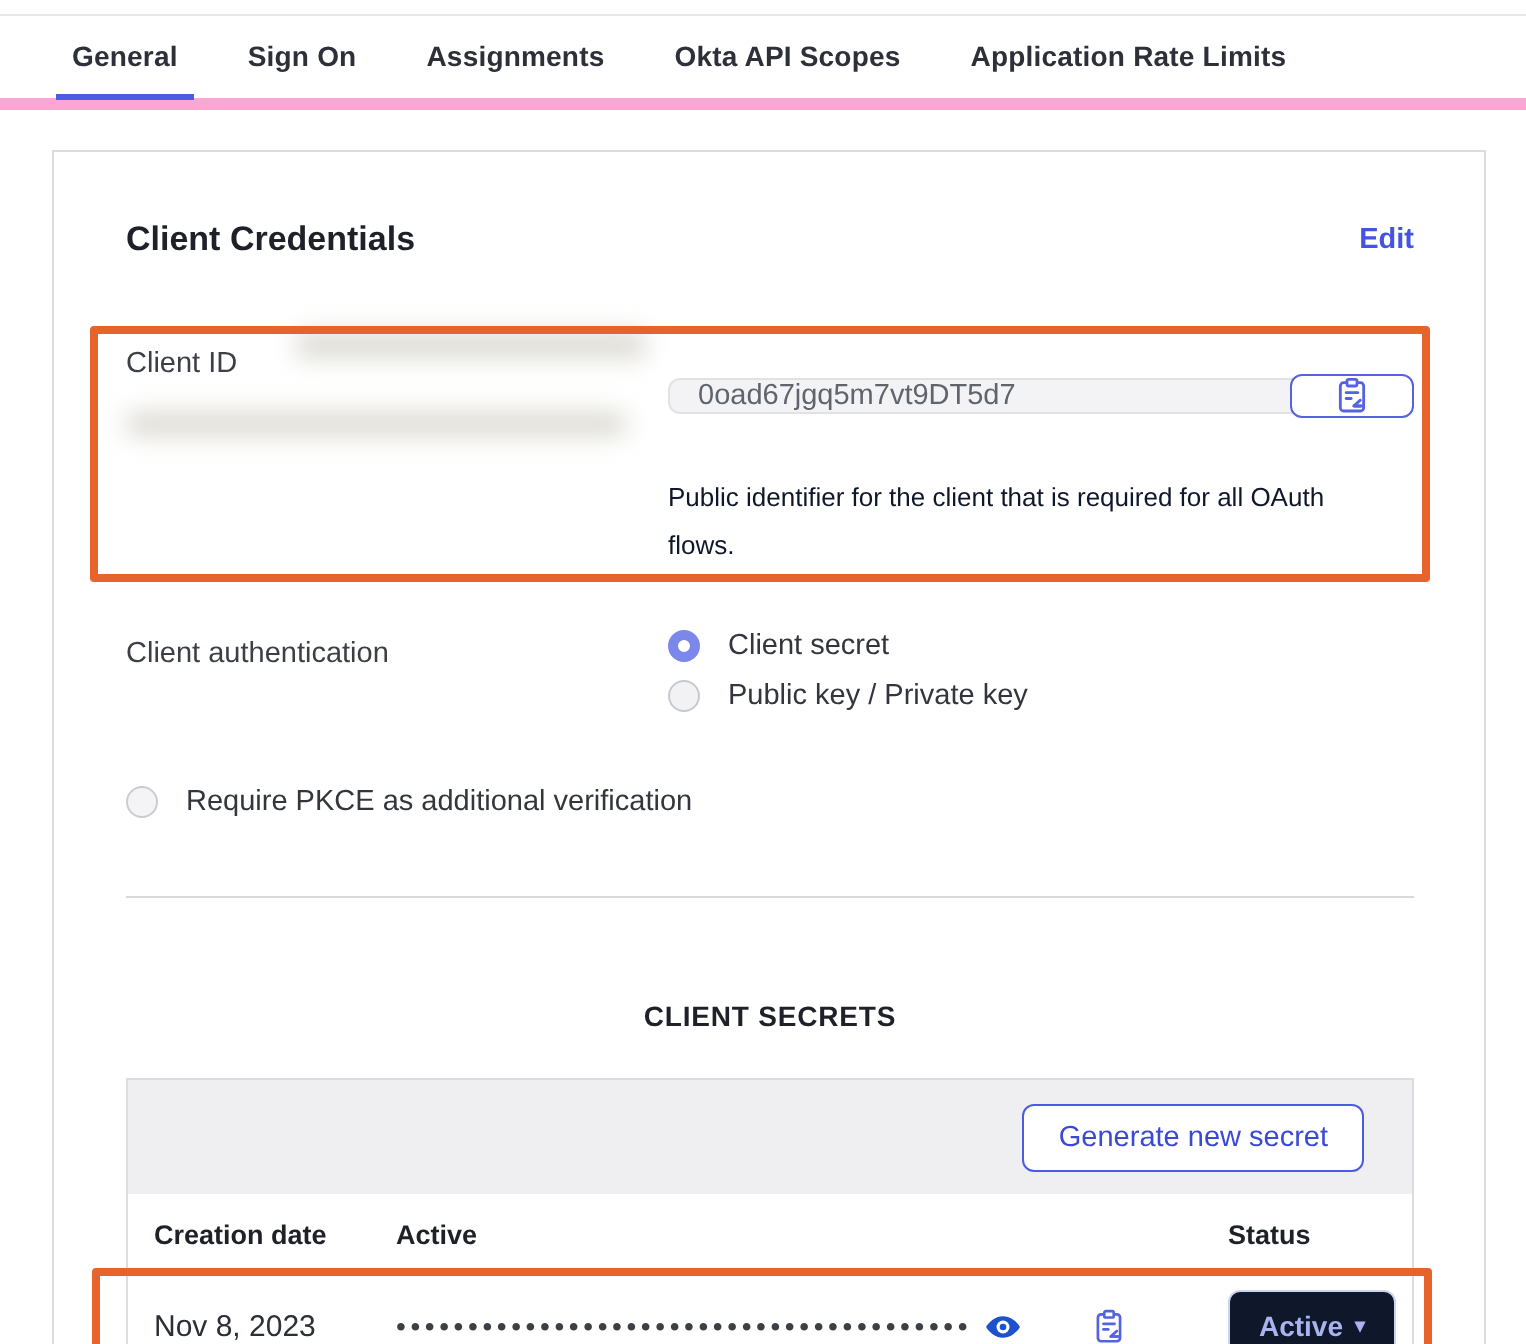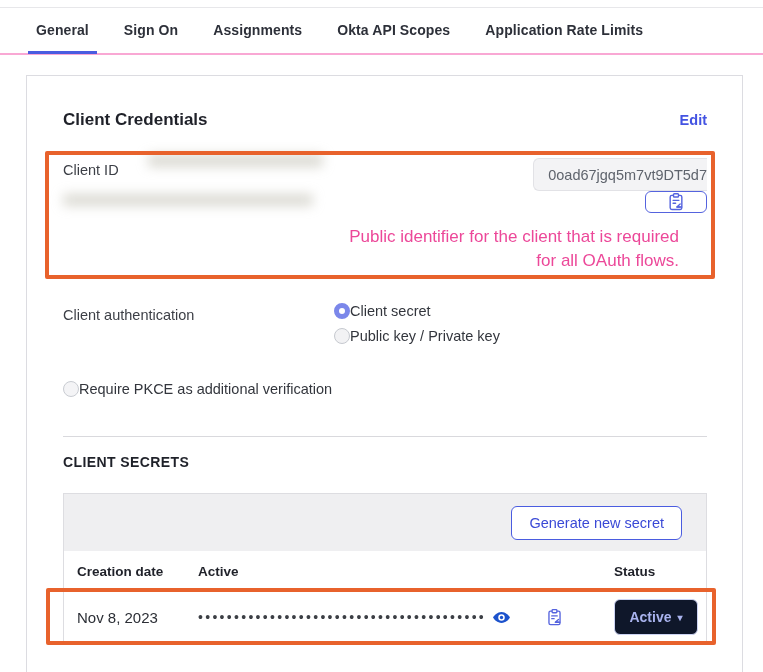--- a/index.html
+++ b/index.html
@@ -4,21 +4,21 @@
 <style>
   * { margin:0; padding:0; box-sizing:border-box; }
   html,body { width:763px; height:672px; overflow:hidden; background:#fff;
     font-family:"Liberation Sans", sans-serif; color:#33363d; }
 
   
   .top-hairline { height:8px; border-bottom:1px solid #e7e7ea; }
 
   
   .tabbar { display:flex; align-items:stretch; padding-left:28px; gap:19px;
-    border-bottom:2px solid #f9a8d4; height:47px; }
+    border-bottom:6px solid #f9a8d4; height:47px; }
   .tab { display:flex; align-items:center; padding:0 8px; font-size:14px;
     font-weight:bold; color:#2d3039; cursor:pointer; border-bottom:3px solid transparent;
     margin-bottom:-1px; letter-spacing:.1px; }
   .tab.active { border-bottom-color:#4a5ce0; }
 
   
   .card { margin:20px 20px 0 26px; width:717px; height:620px;
     border:1px solid #dcdce1; border-bottom:none; background:#fff;
     padding:34px 35px 0 36px; position:relative; }
 
@@ -34,46 +34,46 @@
   
   .hl-box { position:absolute; border:4px solid #e8622c; border-radius:2px;
     pointer-events:none; z-index:5; }
   .hl-client-id { left:-18px; right:-8px; top:-7px; bottom:-6px; }
   .hl-secret-row { left:-18px; right:-10px; top:-3px; bottom:-2px; }
 
   
   .blur-artifact { position:absolute; background:rgba(175,172,158,.45);
     filter:blur(6px); border-radius:3px; }
 
-  .client-id-row { margin-top:28px; }
-  .input-group { display:flex; align-items:flex-end; height:55px;flex-direction:column; }
+  .client-id-row { margin-top:40px; }
+  .input-group { display:flex; align-items:center; height:55px; }
   .id-field { flex:1; background:#f3f3f5; border:1px solid #e2e2e6; border-right:none;
     border-radius:6px 0 0 6px; font-size:14.5px; color:#5f646d;
     display:flex; align-items:center; padding-left:14px; }
   .copy-btn { width:62px; background:#fff; border:1px solid #5563de;
     border-radius:6px; margin-left:-4px; display:flex; align-items:center;
     justify-content:center; cursor:pointer; }
-  .help-text { margin-top:12px; font-size:17px; line-height:24px; color:#ec4899;
-    max-width:345px;text-align:right; }
+  .help-text { margin-top:12px; font-size:13px; line-height:24px; color:#0f172a;
+    max-width:345px; }
 
   .auth-row { margin-top:30px; }
-  .radio-line { display:flex; align-items:center; margin-bottom:9px; cursor:pointer; }
+  .radio-line { display:flex; align-items:center; gap:14px; margin-bottom:9px; cursor:pointer; }
   .radio { width:16px; height:16px; border-radius:50%; flex:0 0 16px; }
   .radio.selected { border:5px solid #7b87ea; background:#fff; }
   .radio.unselected { border:1px solid #c6c9cf; background:#f2f2f4; }
   .radio-label { font-size:14.5px; color:#33363d; }
 
   .pkce-row { margin-top:28px; }
   .checkbox { width:16px; height:16px; border-radius:50%; flex:0 0 16px;
     border:1px solid #c9ccd2; background:#f4f4f6; }
 
   .divider { margin-top:30px; border-top:1px solid #d9d9dd; }
 
-  .secrets-heading { margin-top:17px; font-size:14px; font-weight:bold;
-    letter-spacing:.4px; color:#1f2129; }
+  .secrets-heading { margin-top:51px; font-size:14px; font-weight:bold;
+    letter-spacing:.4px; color:#1f2129;text-align:center; }
 
   .secrets-table { margin-top:23px; border:1px solid #dddde1; position:relative; }
   .table-toolbar { background:#efeff1; height:57px; display:flex;
     justify-content:flex-end; align-items:center; padding-right:24px; }
   .generate-btn { background:#fff; border:1px solid #4a5ce0; border-radius:6px;
     color:#3a49d6; font-weight:normal; font-size:14.5px; padding:8px 17px; cursor:pointer; }
 
   .thead-row, .tbody-row { display:grid; grid-template-columns:121px 416px 1fr;
     padding-left:13px; align-items:center; }
   .thead-row { height:40px; font-size:13.5px; font-weight:bold; color:#1f2129; }

